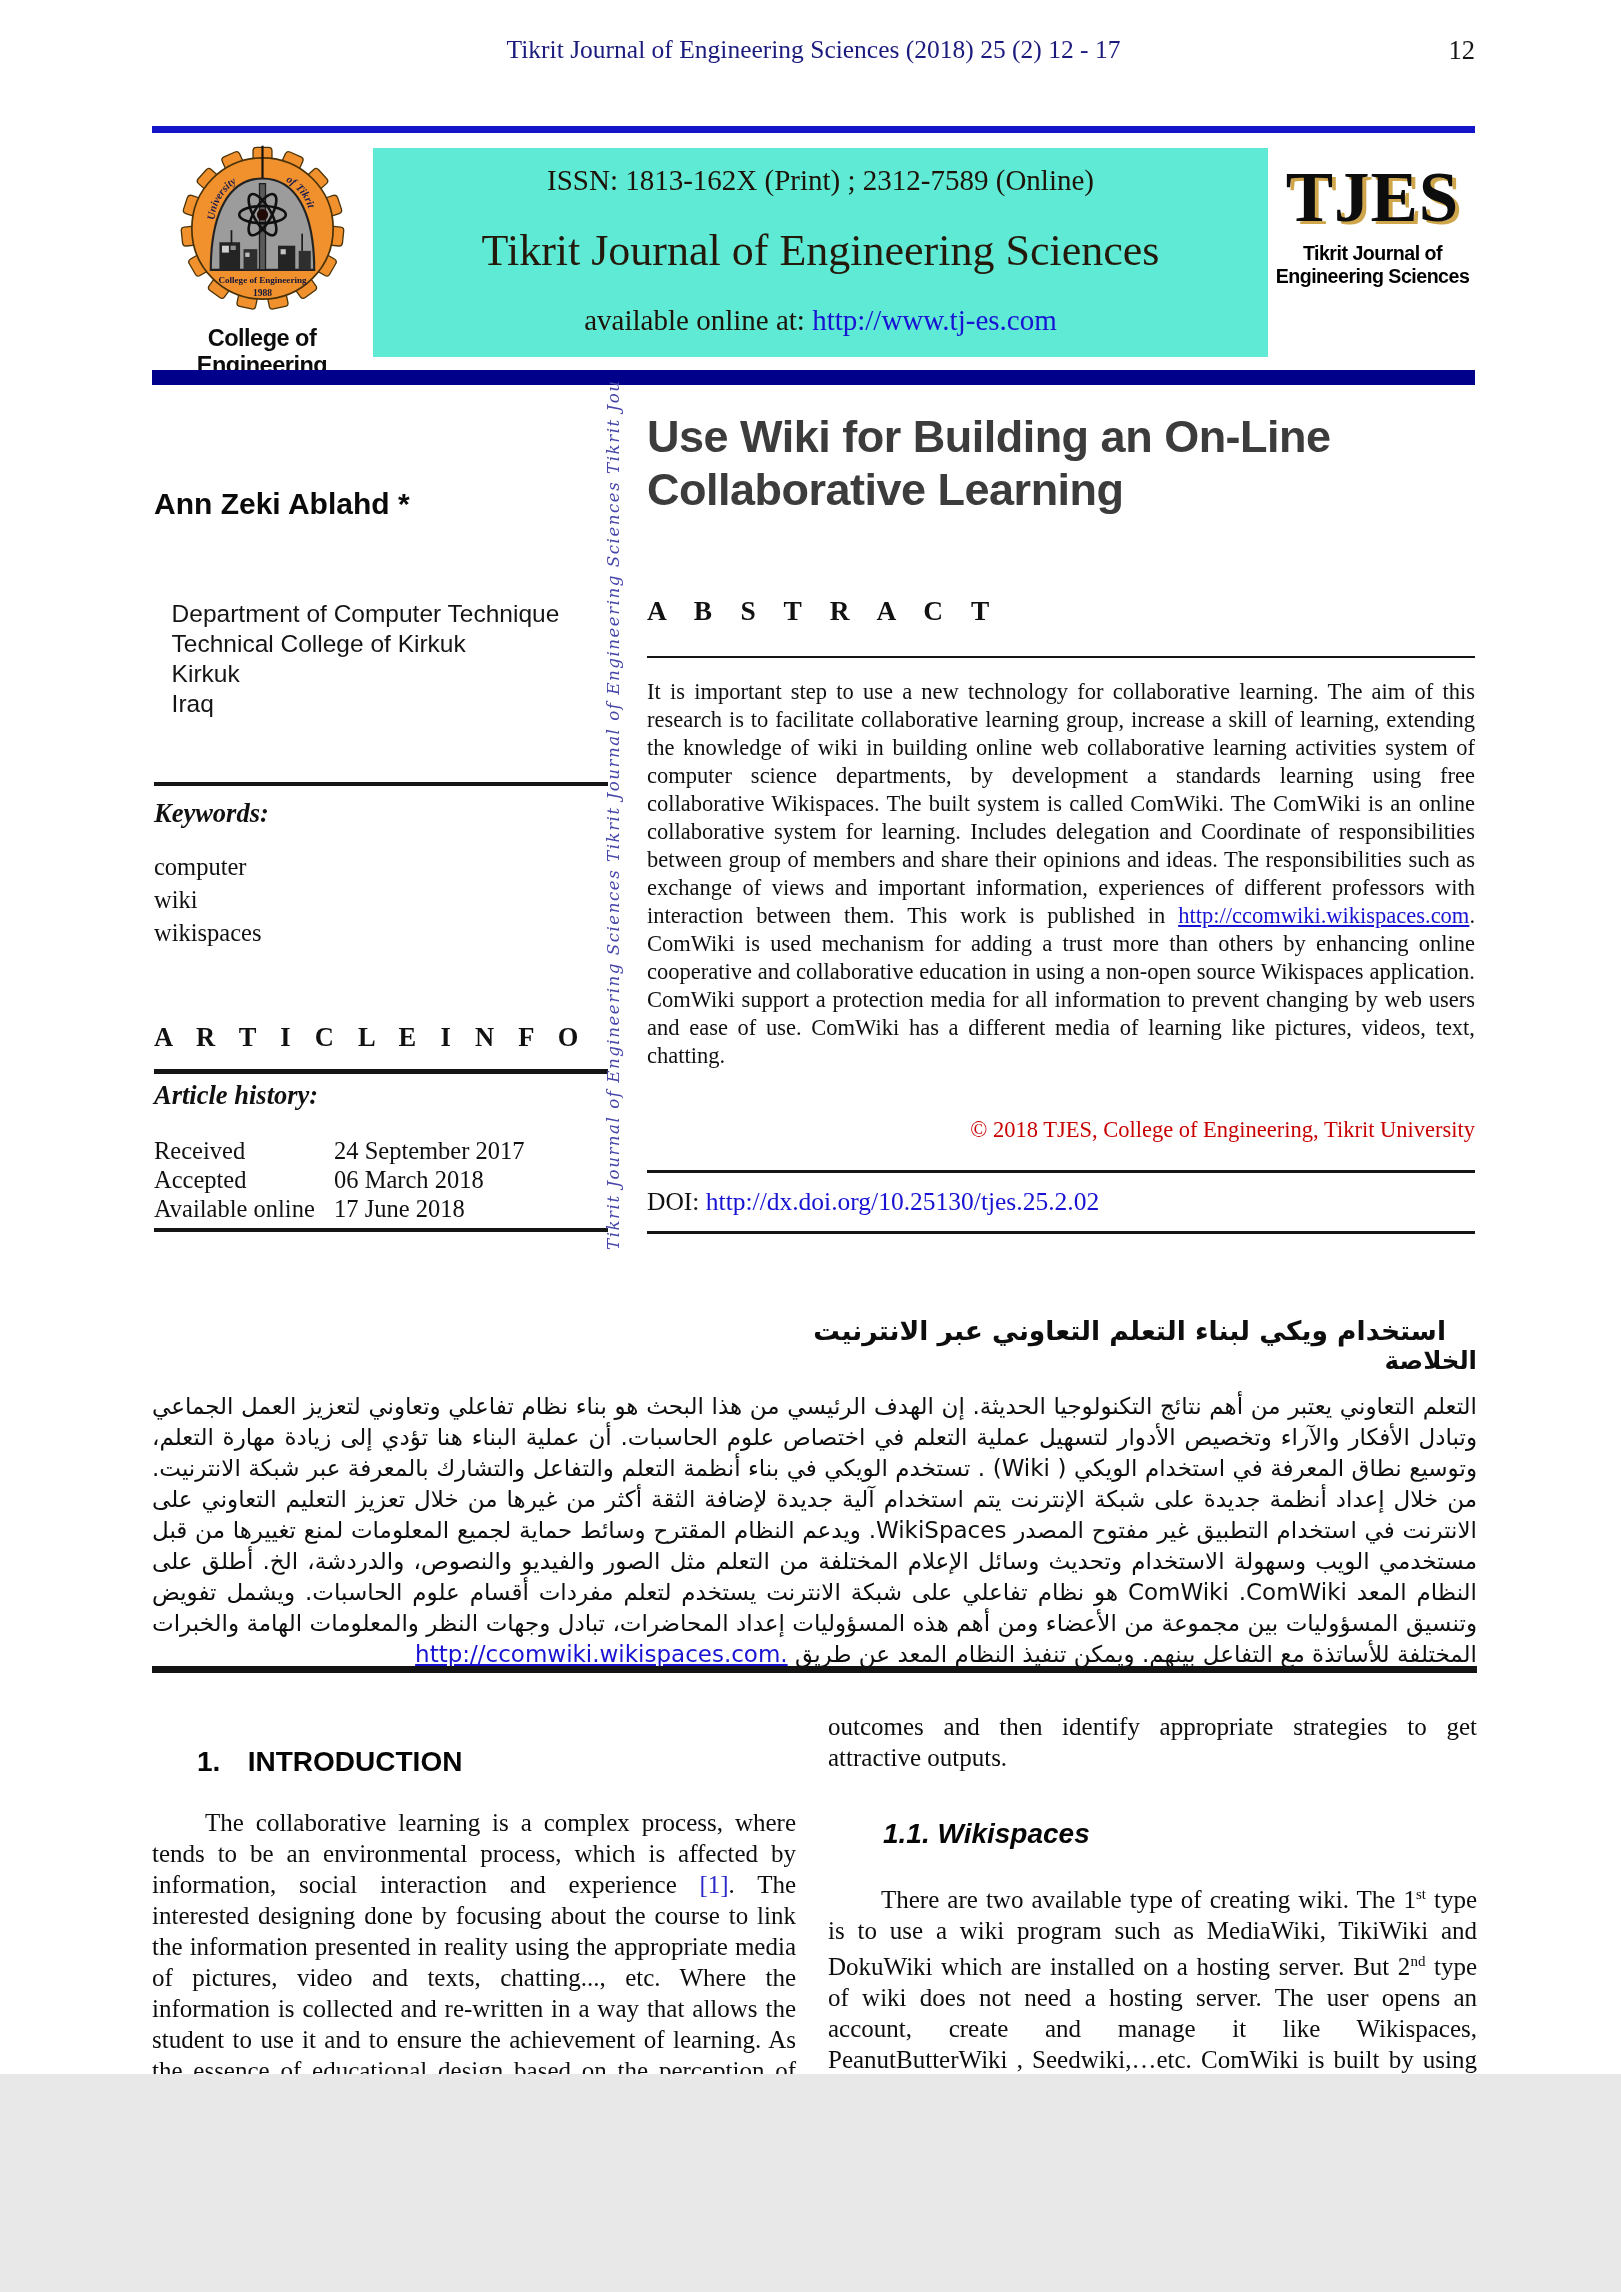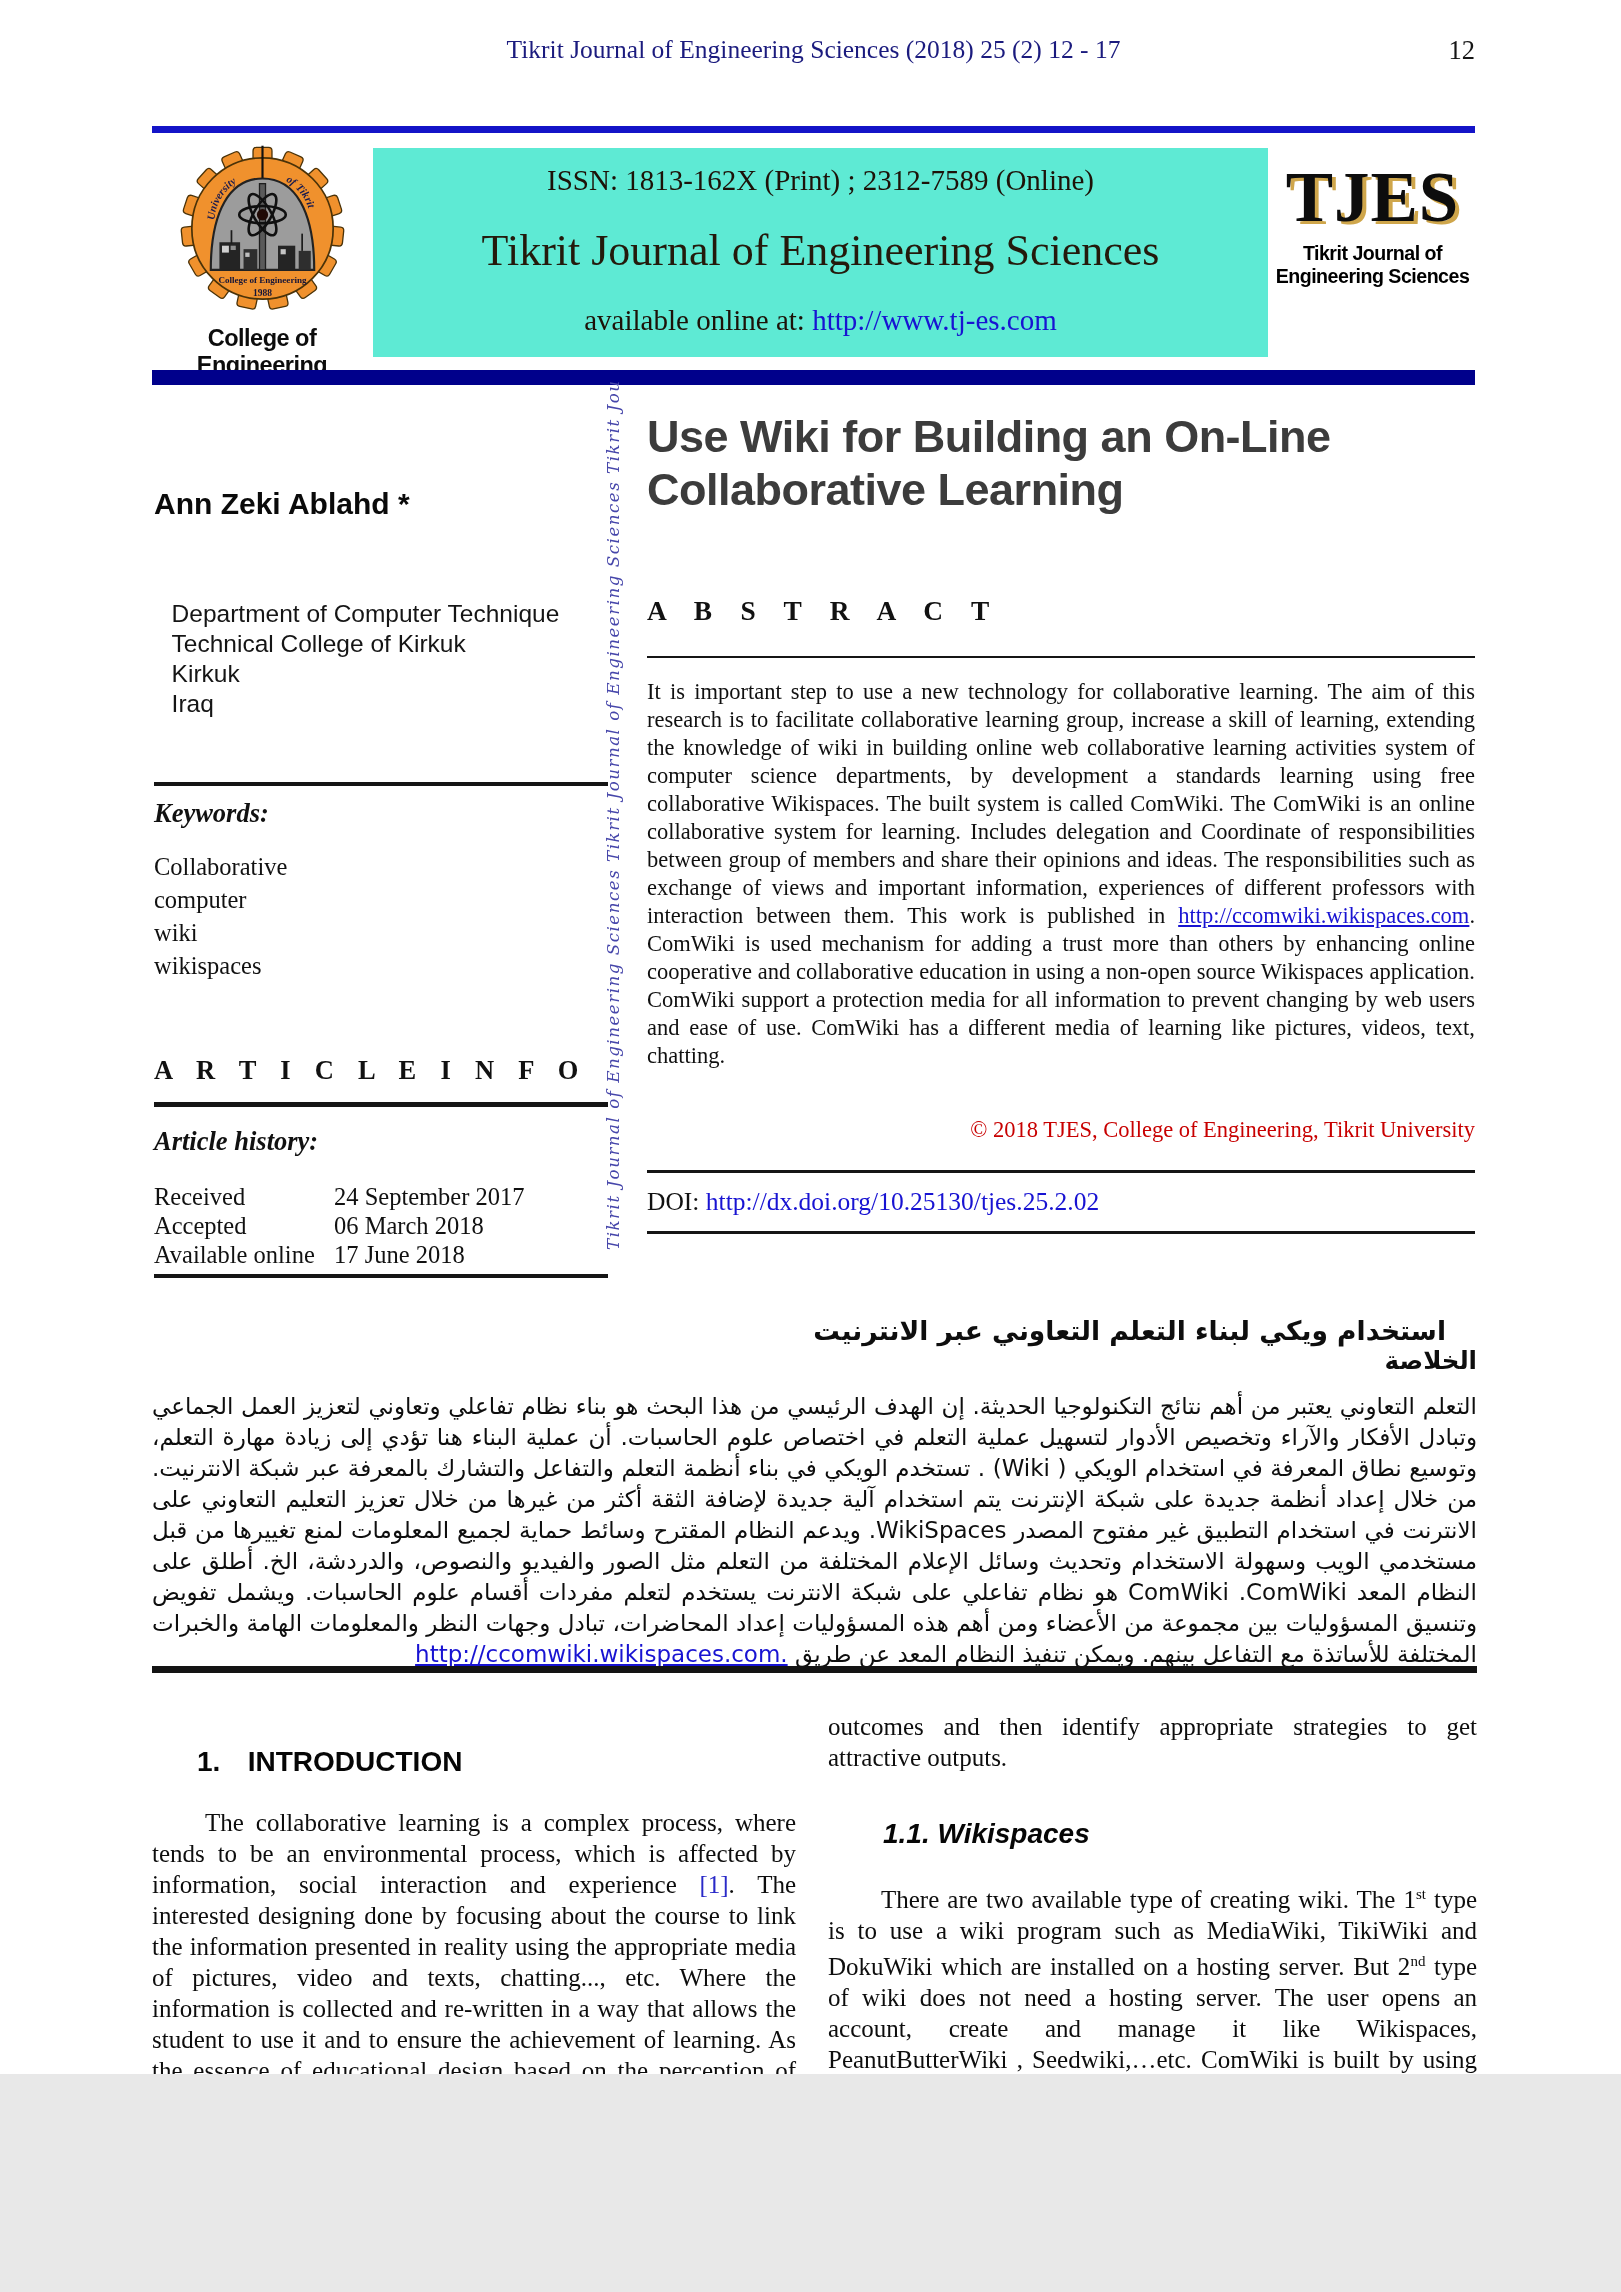--- a/index.html
+++ b/index.html
@@ -37,21 +37,21 @@
   
   .header-area { position:absolute; top:384px; left:152px; width:1323px; height:931px; }
   .left-col { position:absolute; left:2px; top:0; width:454px; }
   .author-line { margin-top:103px; font-family:"Liberation Sans","DejaVu Sans",sans-serif; font-weight:bold; font-size:30px; color:#0a0a0a; }
   .affiliation { margin-top:78px; margin-left:17.6px; font-family:"Liberation Sans","DejaVu Sans",sans-serif; font-size:24.5px; line-height:30px; color:#151515; }
   .lc-rule1 { margin-top:63px; height:3.9px; }
   .kw-label { margin-top:11.8px; font-weight:bold; font-style:italic; font-size:26.5px; }
   .kw-list { margin-top:21.6px; font-size:24.5px; line-height:33px; }
   .article-info-label { margin-top:73px; font-weight:bold; font-size:26.5px; letter-spacing:8.8px; }
   .lc-rule2 { margin-top:15.7px; height:4.9px; }
-  .history-label { margin-top:19px; font-weight:bold; font-style:italic; font-size:26.5px; }
+  .history-label { margin-top:6px; font-weight:bold; font-style:italic; font-size:26.5px; }
   .history-rows { margin-top:25.5px; font-size:24.5px; line-height:29px; }
   .history-row { display:flex; }
   .history-value { margin-left:auto; width:274px; }
   .lc-rule3 { margin-top:4.9px; height:3.9px; }
   
   .watermark { position:absolute; left:451px; top:-3.9px; height:870px; overflow:hidden;
     writing-mode:vertical-rl; transform:rotate(180deg);
     font-family:"DejaVu Serif",serif; font-style:italic; font-size:16.7px; letter-spacing:1.5px;
     color:#4646aa; white-space:nowrap; }
   .right-col { position:absolute; left:495px; top:0; width:828px; }
@@ -177,21 +177,20 @@
       <div class="author-line"><span>Ann Zeki Ablahd</span> <span>*</span></div>
       <div class="affiliation">
         <div>Department of Computer Technique</div>
         <div>Technical College of Kirkuk</div>
         <div>Kirkuk</div>
         <div>Iraq</div>
       </div>
       <div class="rule lc-rule1"></div>
       <div class="kw-label">Keywords:</div>
       <div class="kw-list">
-        <div>Collaborative</div>
         <div>computer</div>
         <div>wiki</div>
         <div>wikispaces</div>
       </div>
       <div class="article-info-label">A R T I C L E   I N F O</div>
       <div class="rule lc-rule2"></div>
       <div class="history-label">Article history:</div>
       <div class="history-rows">
         <div class="history-row">
           <span>Received</span>

